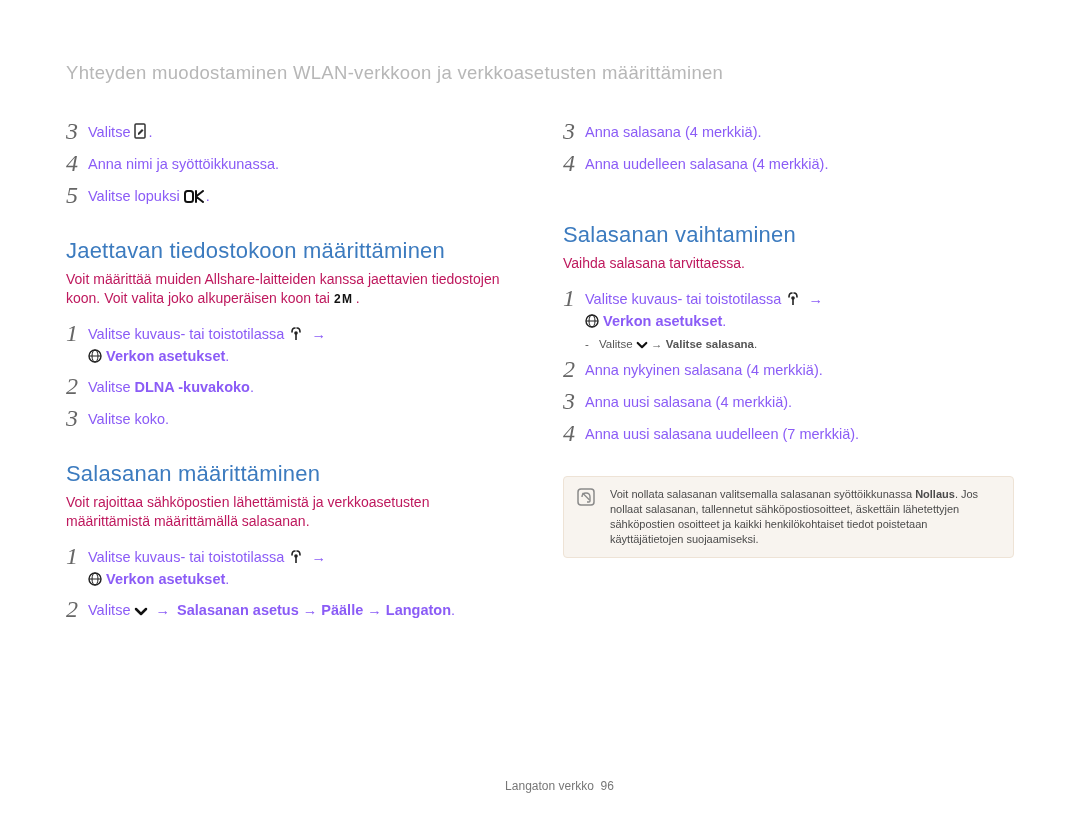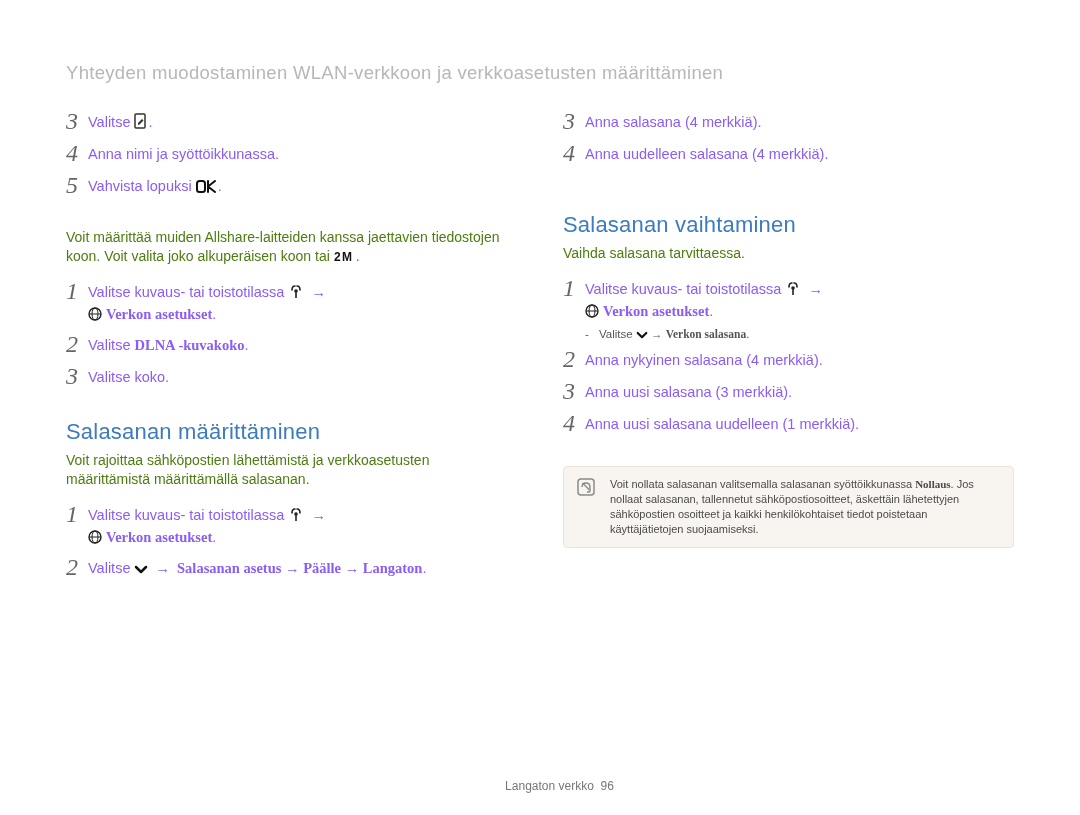--- a/index.html
+++ b/index.html
@@ -3,21 +3,21 @@
 <meta charset="utf-8">
 <style>
   * { box-sizing: border-box; margin: 0; padding: 0; }
   html, body { width: 1080px; height: 815px; background: #fff; font-family: Arial, Helvetica, sans-serif; color: #3a3a3a; }
   .page { padding: 62px 66px 40px 66px; position: relative; height: 100%; }
   .header-title {
     font-size: 18.5px;
     font-weight: 300;
     color: #b7b7b7;
     letter-spacing: 0.3px;
-    margin-bottom: 24px;
+    margin-bottom: 34px;
   }
   .cols { display: flex; gap: 46px; }
   .col { flex: 1 1 0; }
   .steps { margin-bottom: 30px; }
   .step { display: flex; align-items: flex-start; margin-bottom: 6px; }
   .step-num {
     font-family: "Times New Roman", Georgia, serif;
     font-style: italic;
     font-size: 24px;
     color: #666;
@@ -28,22 +28,22 @@
   }
   .step-body { font-size: 14.5px; line-height: 22px; color: #8b5cf6; padding-top: 3px; }
   .section-title {
     font-size: 22px;
     color: #3c7bbf;
     font-weight: 400;
     margin: 24px 0 6px 0;
     letter-spacing: 0.2px;
   }
   .section-title.first { margin-top: 0; }
-  .lead { font-size: 14px; line-height: 19px; color: #4d7c0f; margin-bottom: 12px; }
-  .bold { font-weight: 700; font-family: Liberation Serif, serif; }
+  .lead { font-size: 14px; line-height: 19px; color: #be185d; margin-bottom: 12px; }
+  .bold { font-weight: 700; }
   .icon {
     display: inline-block;
     vertical-align: -2px;
   }
   .icon svg { display: block; }
   .sub-note {
     display: flex;
     align-items: flex-start;
     gap: 6px;
     font-size: 11.5px;
@@ -95,28 +95,29 @@
                 </svg></span><span>.</span>
           </div>
         </div>
         <div class="step">
           <div class="step-num">4</div>
           <div class="step-body">Anna nimi ja syöttöikkunassa.</div>
         </div>
         <div class="step">
           <div class="step-num">5</div>
           <div class="step-body">
-            <span>Vahvista lopuksi </span><span class="icon"><svg width="22" height="13" viewBox="0 0 22 13">
+            <span>Valitse lopuksi </span><span class="icon"><svg width="22" height="13" viewBox="0 0 22 13">
                   <rect x="1" y="1" width="8" height="11" rx="2.5" fill="none" stroke="#111" stroke-width="2"></rect>
                   <path d="M12 1 V12 M12 6.5 L19 1 M12 6.5 L19 12" fill="none" stroke="#111" stroke-width="2" stroke-linecap="round"></path>
                 </svg></span><span>.</span>
           </div>
         </div>
       </div>
 
+      <div class="section-title">Jaettavan tiedostokoon määrittäminen</div>
       <p class="lead">
         <span>Voit määrittää muiden Allshare-laitteiden kanssa jaettavien tiedostojen koon. Voit valita joko alkuperäisen koon tai </span><span class="icon"><svg width="22" height="13" viewBox="0 0 22 13">
               <text x="0" y="11" font-family="Arial" font-weight="900" font-size="12" fill="#111">2</text>
               <text x="8" y="11" font-family="Arial" font-weight="900" font-size="12" fill="#111">M</text>
             </svg></span><span>.</span>
       </p>
 
       <div class="steps">
         <div class="step">
           <div class="step-num">1</div>
@@ -211,35 +212,35 @@
                 </svg></span>
             <span class="bold">Verkon asetukset</span><span>.</span>
           </div>
         </div>
 
         <div class="sub-note">
           <span class="dash">-</span>
           <div>
             <span>Valitse </span><span class="icon"><svg width="12" height="9" viewBox="0 0 14 10">
                   <path d="M2 2 L7 7 L12 2" fill="none" stroke="#111" stroke-width="2.5" stroke-linecap="round" stroke-linejoin="round"></path>
-                </svg></span><span> → </span><span class="bold">Verkon salasana</span><span>.</span>
+                </svg></span><span> → </span><span class="bold">Valitse salasana</span><span>.</span>
           </div>
         </div>
 
         <div class="step">
           <div class="step-num">2</div>
           <div class="step-body">Anna nykyinen salasana (4 merkkiä).</div>
         </div>
         <div class="step">
           <div class="step-num">3</div>
-          <div class="step-body">Anna uusi salasana (3 merkkiä).</div>
+          <div class="step-body">Anna uusi salasana (4 merkkiä).</div>
         </div>
         <div class="step">
           <div class="step-num">4</div>
-          <div class="step-body">Anna uusi salasana uudelleen (1 merkkiä).</div>
+          <div class="step-body">Anna uusi salasana uudelleen (7 merkkiä).</div>
         </div>
       </div>
 
       <div class="note-box">
         <div class="note-ico">
           <svg width="20" height="20" viewBox="0 0 20 20">
               <rect x="2" y="2" width="16" height="16" rx="3" fill="none" stroke="#8a8a8a" stroke-width="1.5"></rect>
               <path d="M6 10 Q6 6 10 6 Q14 6 14 10 L14 14 Q14 15 13 15 L11 15" fill="none" stroke="#8a8a8a" stroke-width="1.4"></path>
               <path d="M6.5 6 L13.5 13" stroke="#8a8a8a" stroke-width="1.2"></path>
             </svg>

